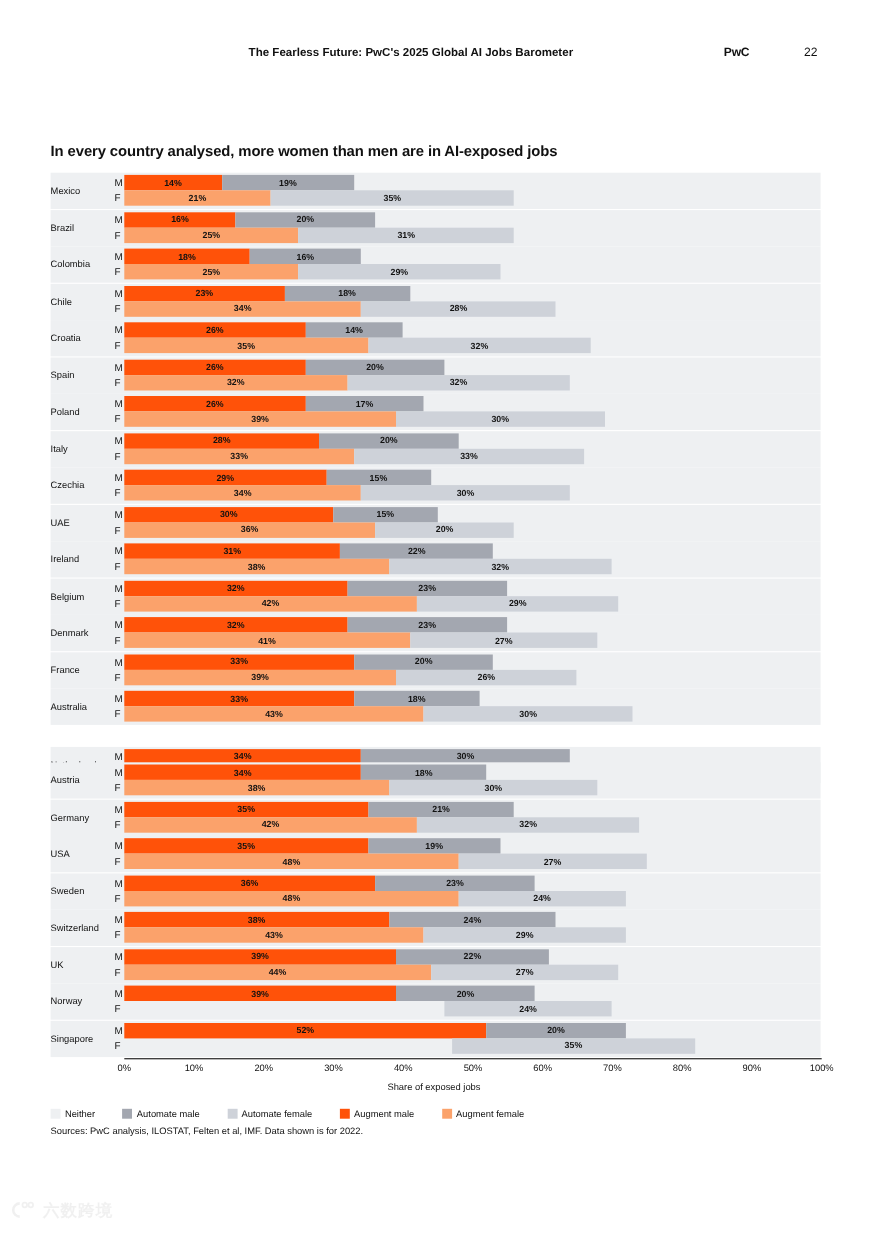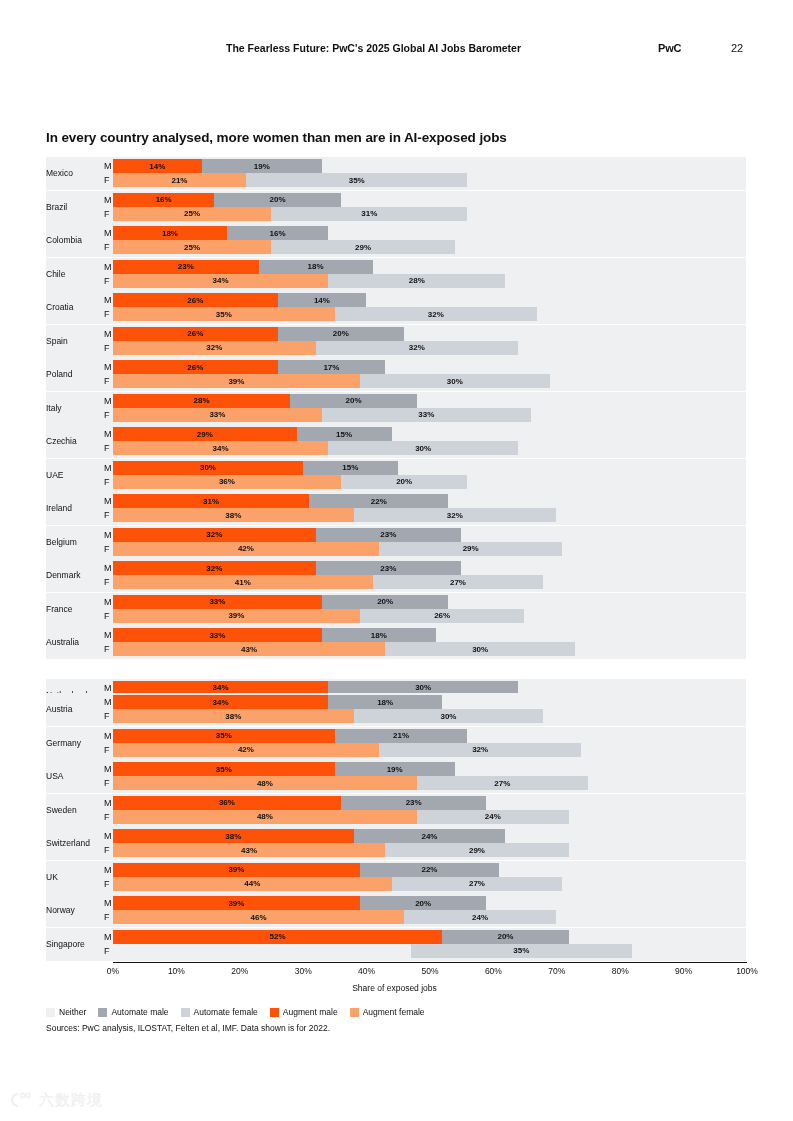--- a/index.html
+++ b/index.html
@@ -154,21 +154,21 @@
     color: #111;
   }
 
   
   .legend {
     position: absolute;
     left: 46px;
     top: 1007px;
     display: flex;
     align-items: flex-start;
-    gap: 12px;
+    gap: 25px;
   }
   .legend-item {
     display: flex;
     align-items: center;
     gap: 4px;
   }
   .legend-swatch {
     width: 9px;
     height: 9px;
     display: block;
@@ -713,23 +713,20 @@
       <div class="mf-label f">F</div>
       <div class="bar-track m">
         <div class="seg seg-augment-male" style="left: 0px; width: 246.87px;">
           <span class="seg-label">39%</span>
         </div>
         <div class="seg seg-automate-male" style="left: 246.87px; width: 126.6px;">
           <span class="seg-label">20%</span>
         </div>
       </div>
       <div class="bar-track f">
-        <div class="seg seg-augment-female" style="left: 0px; width: 291.18px;">
-          <span class="seg-label">46%</span>
-        </div>
         <div class="seg seg-automate-female" style="left: 291.18px; width: 151.92px;">
           <span class="seg-label">24%</span>
         </div>
       </div>
     </div>
     <div class="row-group" style="top: 770.5px;">
       <div class="row-band"></div>
       <div class="row-country">Singapore</div>
       <div class="mf-label m">M</div>
       <div class="mf-label f">F</div>

